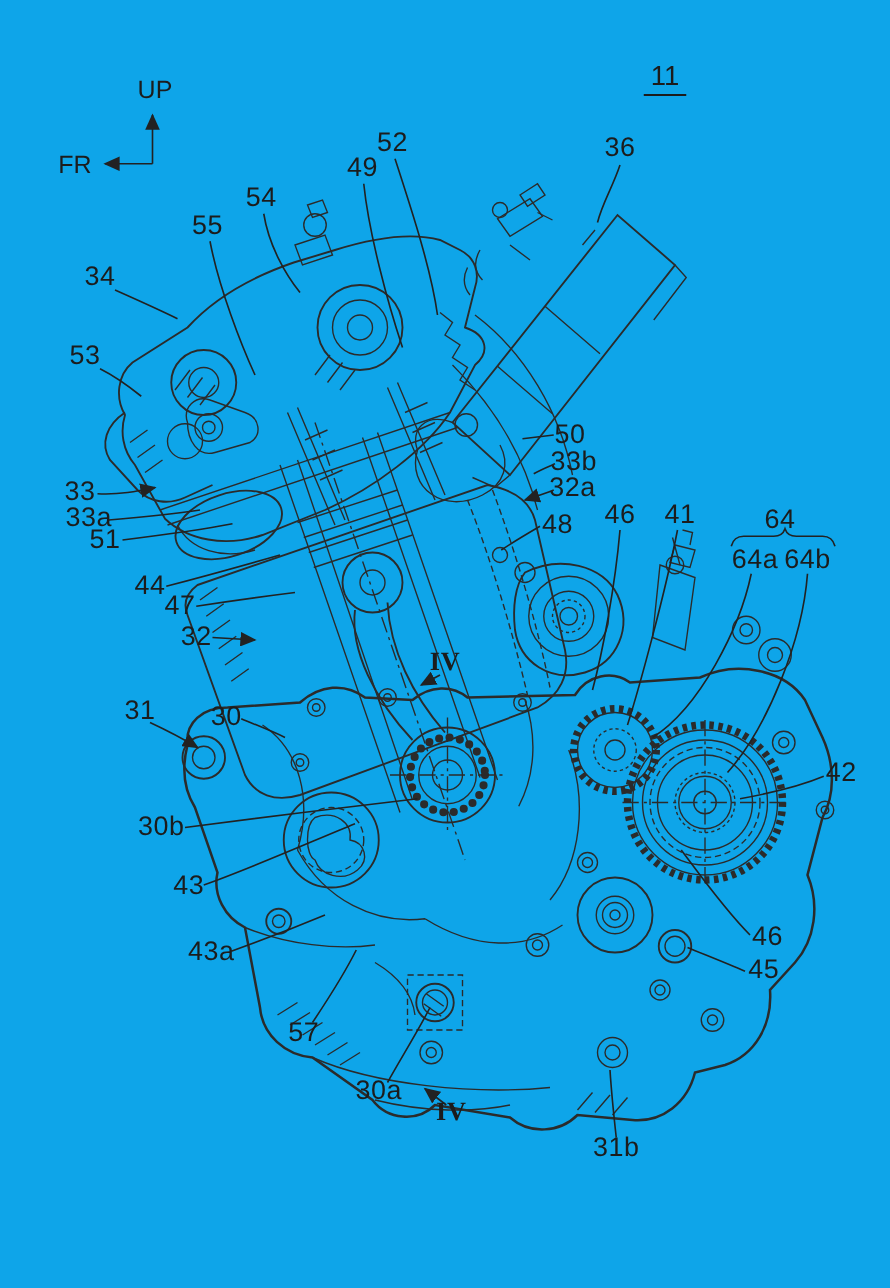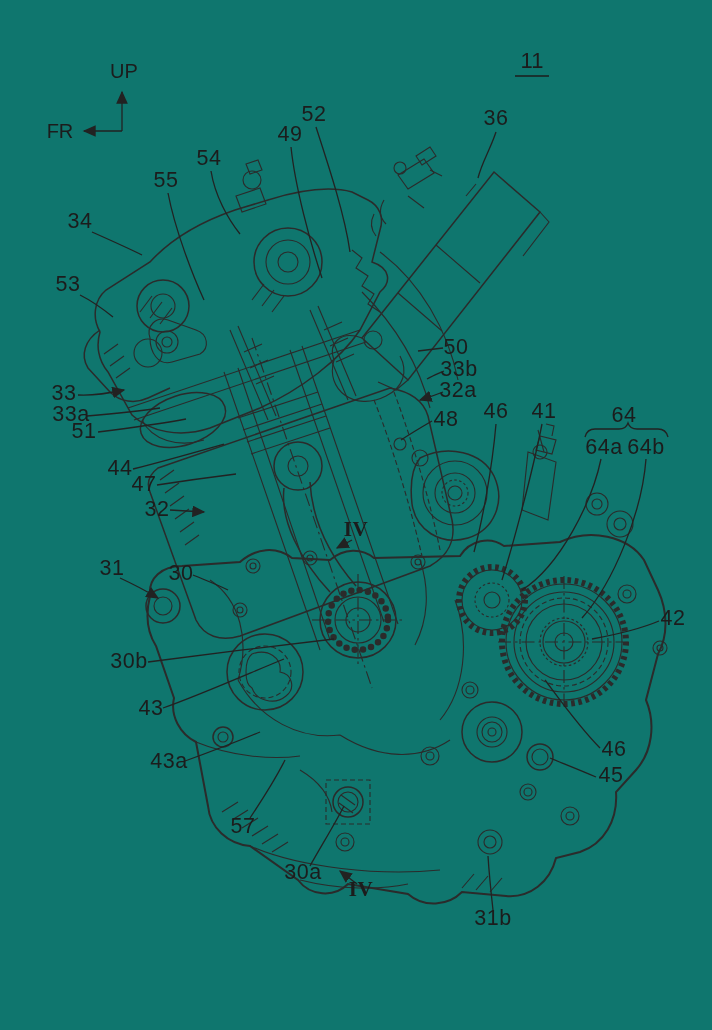--- a/index.html
+++ b/index.html
@@ -1,16 +1,16 @@
 <!DOCTYPE html>
 <html><head>
 <meta charset="utf-8">
 <style>
   html,body{margin:0;padding:0;background:#ffffff;}
-  .page{position:relative;width:712px;height:1030px;background:#0f766e;overflow:hidden;
+  .page{position:relative;width:712px;height:1030px;background:#0ea5e9;overflow:hidden;
         font-family:"Liberation Sans",sans-serif;}
   svg{display:block;position:absolute;left:0;top:0;}
   text{fill:#1c1c1c;}
   .ref{font-size:21.5px;font-family:"Liberation Sans",sans-serif;letter-spacing:.5px;}
   .fig{font-size:22px;}
   .axis{font-size:20px;}
   .sect{font-size:21px;font-family:"Liberation Serif",serif;font-weight:600;}
   .art path,.art circle,.art line,.art ellipse,.art polyline{fill:none;stroke:#2b2b2b;}
   .w1{stroke-width:1.1px;} .w2{stroke-width:1.5px;} .w3{stroke-width:2px;}
   .lead{fill:none;stroke:#222;stroke-width:1.3px;}

